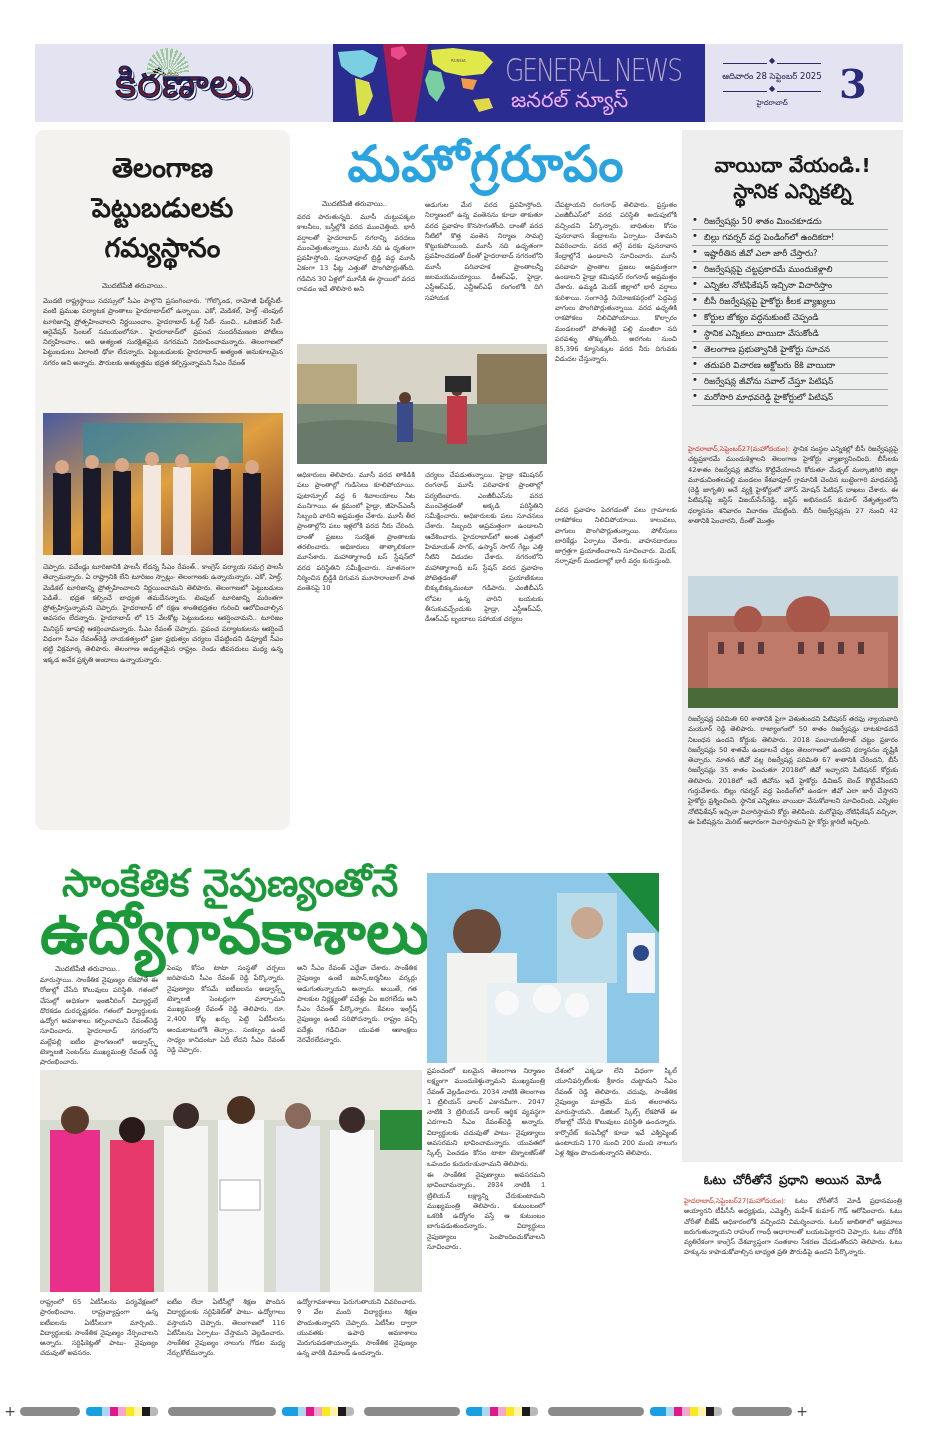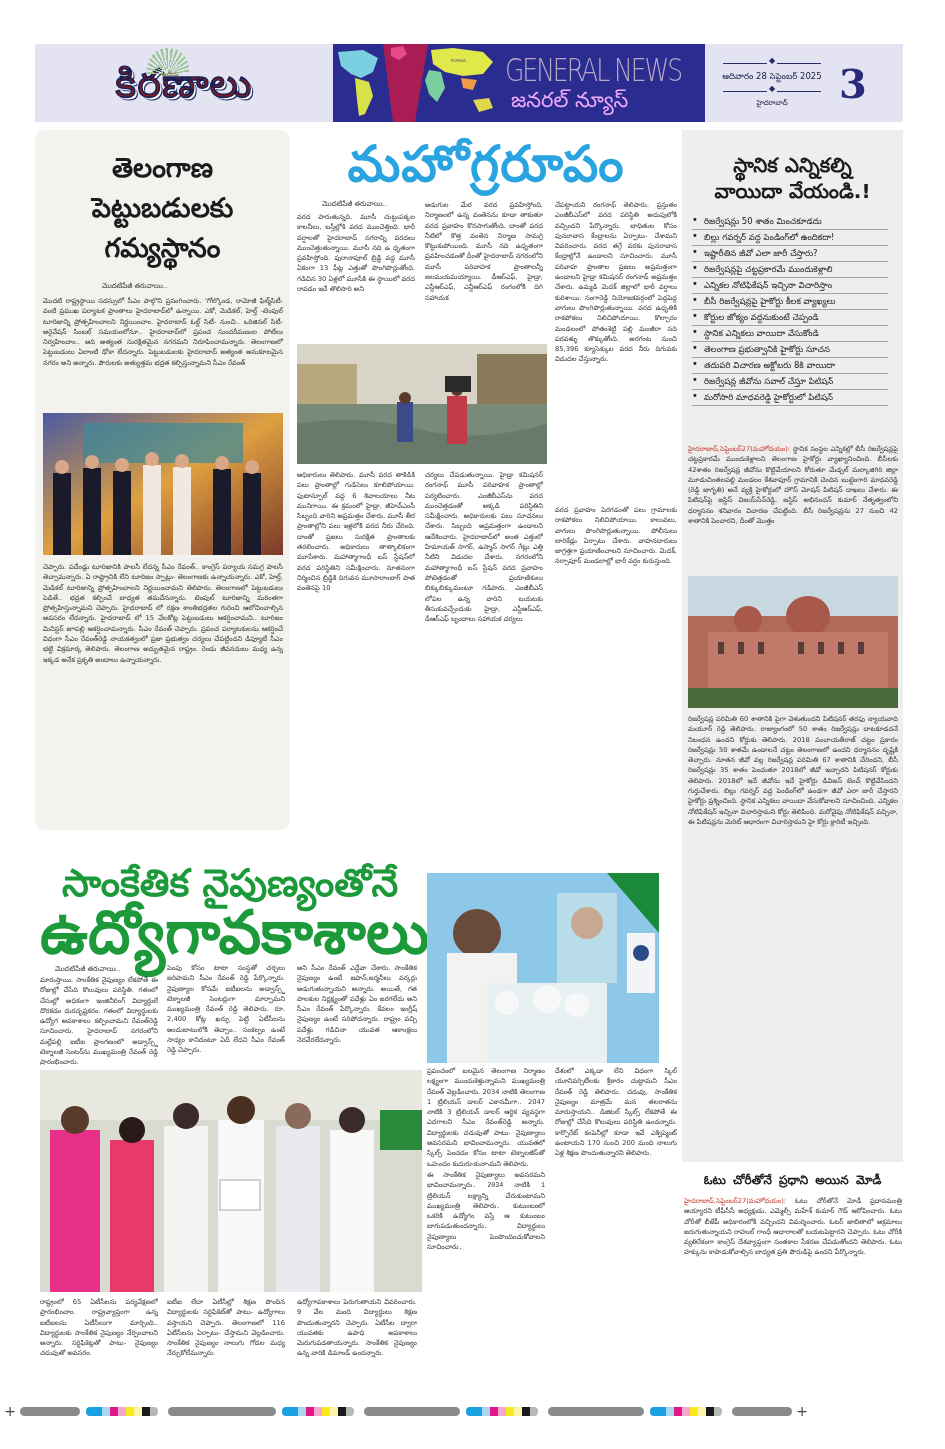--- a/index.html
+++ b/index.html
@@ -155,22 +155,22 @@
     <rect x="148" y="32" width="26" height="16" fill="#2a2a2a"></rect>
   </svg>
 
   <div class="col body-text" style="left:297px;top:470px;width:118px;height:372px;overflow:hidden;">అధికారులు తెలిపారు. మూసీ వరద తాకిడికి పలు ప్రాంతాల్లో గుడిసెలు కూలిపోయాయి. ఫుటాన్పూల్ వద్ద 6 శివాలయాలు నీట మునిగాయి. ఈ క్రమంలో హైడ్రా, జీహెచ్ఎంసీ సిబ్బంది వారిని అప్రమత్తం చేశారు. మూసీ తీర ప్రాంతాల్లోని పలు ఇళ్లలోకి వరద నీరు చేరింది. దాంతో ప్రజలు సురక్షిత ప్రాంతాలకు తరలించారు. అధికారులు తాత్కాలికంగా మూసేశారు. మహాత్మాగాంధీ బస్ స్టేషన్‌లో వరద పరిస్థితిని సమీక్షించారు. నూతనంగా నిర్మించిన బ్రిడ్జికి దిగువన మూసారాంబాగ్ పాత వంతెనపై 10</div>
   <div class="col body-text" style="left:425px;top:470px;width:118px;height:372px;overflow:hidden;">చర్యలు చేపడుతున్నాయి. హైడ్రా కమిషనర్ రంగనాథ్ మూసీ పరివాహక ప్రాంతాల్లో పర్యటించారు. ఎంజీబీఎస్‌ను వరద ముంచెత్తడంతో అక్కడి పరిస్థితిని సమీక్షించారు. అధికారులకు పలు సూచనలు చేశారు. సిబ్బంది అప్రమత్తంగా ఉండాలని ఆదేశించారు. హైదరాబాద్‌లో అంత ఎత్తులో హిమాయత్ సాగర్, ఉస్మాన్ సాగర్ గేట్లు ఎత్తి నీటిని విడుదల చేశారు. నగరంలోని మహాత్మాగాంధీ బస్ స్టేషన్ వరద ప్రవాహం పోటెత్తడంతో ప్రయాణికులు బిక్కుబిక్కుమంటూ గడిపారు. ఎంజీబీఎస్ లోపల ఉన్న వారిని బయటకు తీసుకువచ్చేందుకు హైడ్రా, ఎస్డీఆర్ఎఫ్, డీఆర్ఎఫ్ బృందాలు సహాయక చర్యలు</div>
   <div class="col body-text" style="left:555px;top:505px;width:122px;height:337px;overflow:hidden;">వరద ప్రవాహం పెరగడంతో పలు గ్రామాలకు రాకపోకలు నిలిచిపోయాయి. కాలువలు, వాగులు పొంగిపొర్లుతున్నాయి. పోలీసులు బారికేడ్లు ఏర్పాటు చేశారు. వాహనదారులు జాగ్రత్తగా ప్రయాణించాలని సూచించారు. మెదక్, నర్సాపూర్ మండలాల్లో భారీ వర్షం కురుస్తుంది.</div>
 </section>
 
 <section class="right-box">
   <div class="hl-black" style="position:absolute;left:0;top:22px;width:221px;font-size:20px;line-height:26px;">
+    <div>వాయిదా వేయండి.!</div>
     <div>స్థానిక ఎన్నికల్ని</div>
-    <div>వాయిదా వేయండి.!</div>
   </div>
   <ul class="bullets" style="position:absolute;left:6px;top:84px;">
     <li>రిజర్వేషన్లు 50 శాతం మించకూడదు</li>
     <li>బిల్లు గవర్నర్ వద్ద పెండింగ్‌లో ఉందికదా!</li>
     <li>ఇష్టారీతిన జీవో ఎలా జారీ చేస్తారు?</li>
     <li>రిజర్వేషన్లపై చట్టప్రకారమే ముందుకెళ్లాలి</li>
     <li>ఎన్నికల నోటిఫికేషన్ ఇచ్చినా విచారిస్తాం</li>
     <li>బీసీ రిజర్వేషన్లపై హైకోర్టు కీలక వ్యాఖ్యలు</li>
     <li>కోర్టుల జోక్యం వద్దనుకుంటే చెప్పండి</li>
     <li>స్థానిక ఎన్నికలు వాయిదా వేసుకోండి</li>

